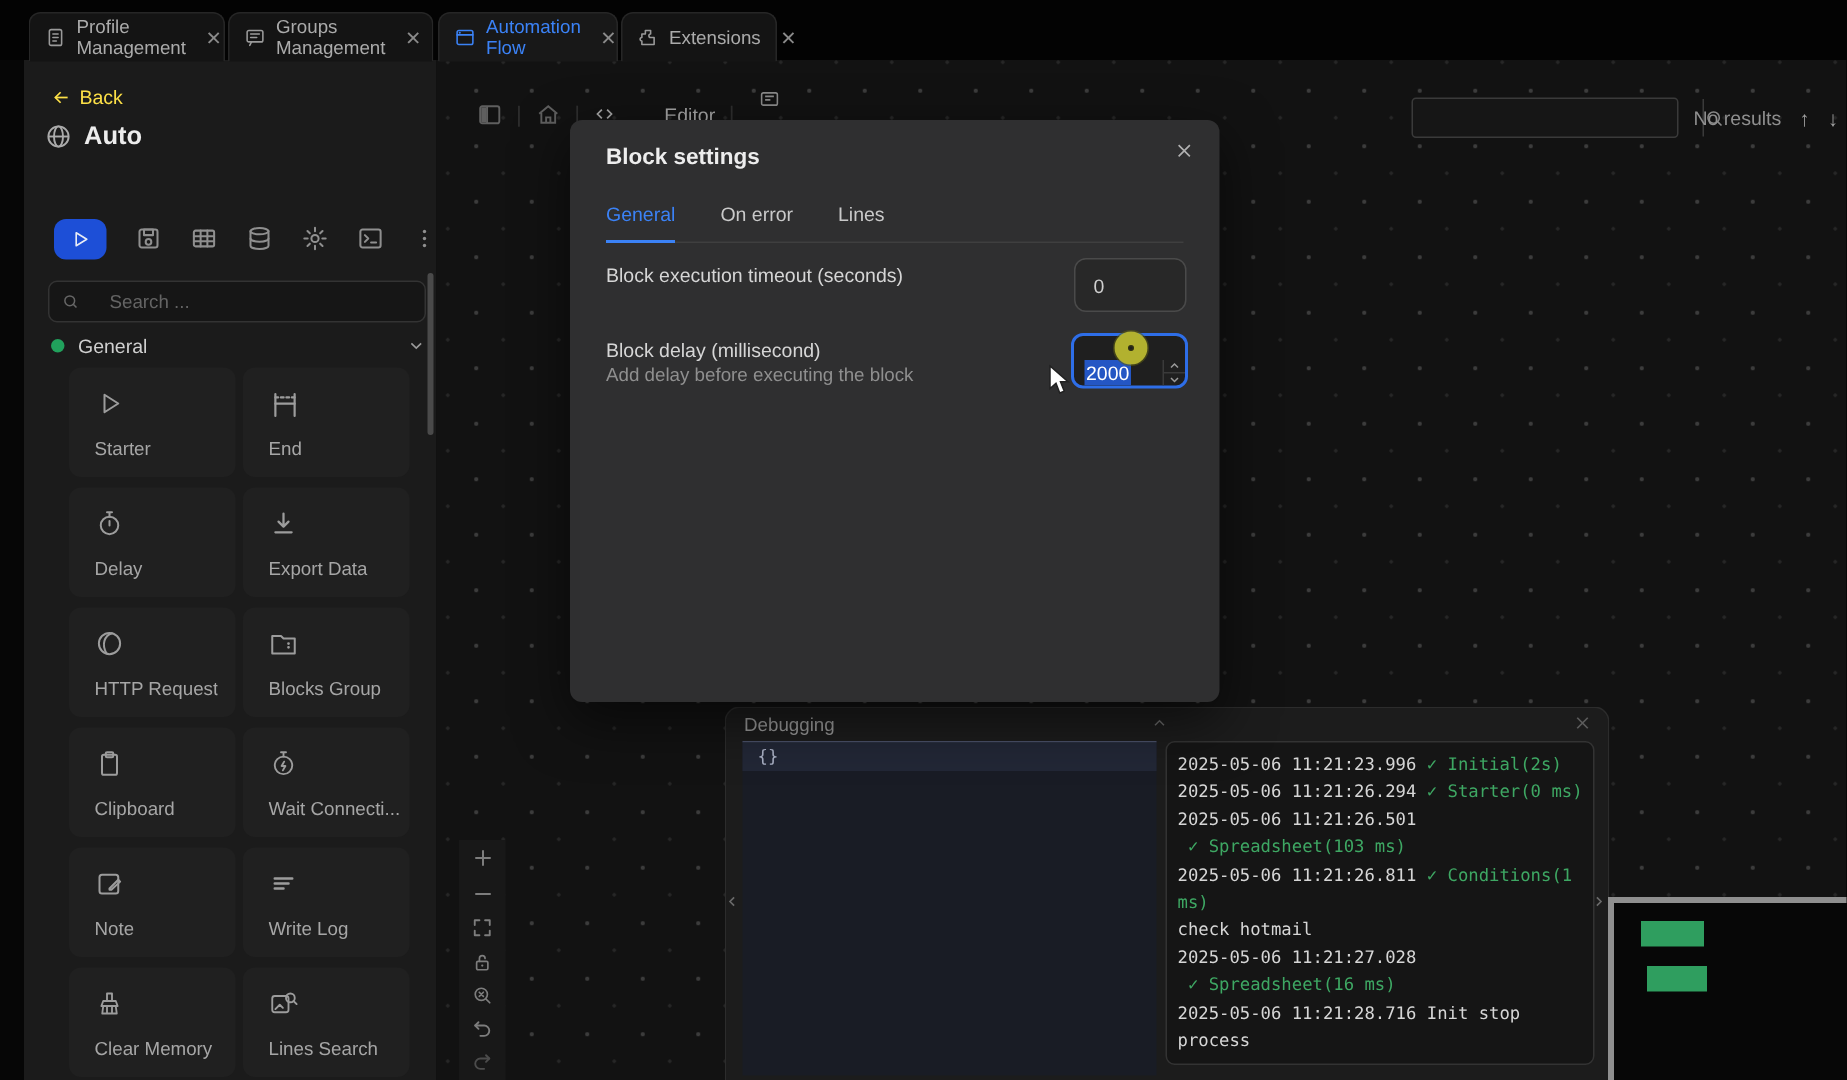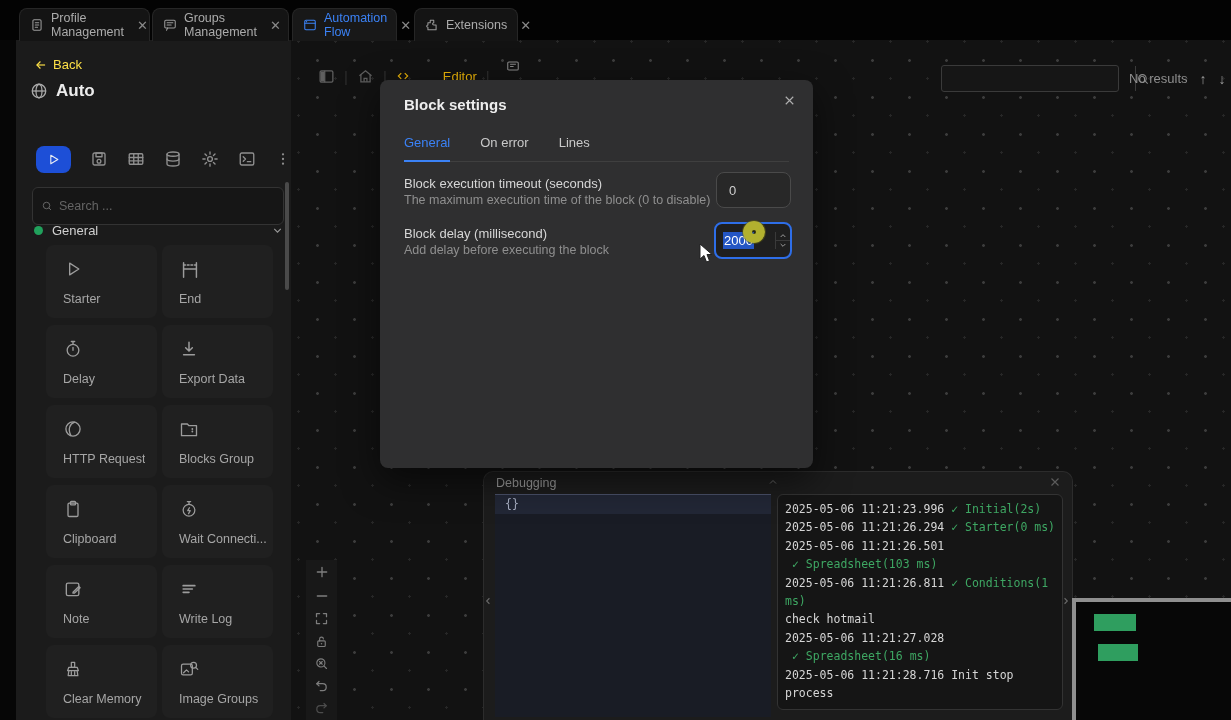--- a/index.html
+++ b/index.html
@@ -21,42 +21,42 @@
   #sidebar { position:absolute; left:16px; top:40px; width:275px; height:680px; background:#1b1b1b; z-index:1; }
   #back-row { position:absolute; left:18px; top:17px; display:flex; align-items:center; gap:5px; color:#fde047; font-size:13px; }
   #title-row { position:absolute; left:14px; top:41px; display:flex; align-items:center; gap:8px; }
   #title-row .ttl { font-size:17px; font-weight:bold; color:#ececec; }
   #profile-select { position:absolute; left:16px; top:70px; width:258px; height:28px; background:#151515; border:1px solid #3a3a3a;
         border-radius:8px; display:flex; align-items:center; padding:0 9px; font-size:13px; color:#b5b5b5; gap:6px; }
   #profile-select .grow { flex:1; }
   #side-toolbar { position:absolute; left:20px; top:105px; height:28px; display:flex; align-items:center; gap:19px; }
   #play-btn { width:35px; height:27px; background:#1d4fd7; border-radius:8px; display:flex; align-items:center; justify-content:center; color:#e8ecf5; }
   .tool-ic { color:#8f8f8f; }
-  #side-search { position:absolute; left:16px; top:147px; width:252px; height:38px; background:#161616; border:1px solid #333;
-        border-radius:6px; display:flex; align-items:center; padding:0 8px; gap:6px; }
+  #side-search { position:absolute; left:16px; top:147px; width:252px; height:28px; background:#161616; border:1px solid #333;
+        border-radius:6px; display:flex; align-items:center; padding:0 8px; gap:20px; }
   #side-search input { background:transparent; border:none; outline:none; color:#bbb; font-size:12.5px; width:100%; font-family:inherit; }
   #side-search input::placeholder { color:#646464; }
   #side-scrollbar { position:absolute; left:269px; top:142px; width:4px; height:108px; background:#4a4a4a; border-radius:2px; }
   #section-head { position:absolute; left:18px; top:183px; width:250px; display:flex; align-items:center; gap:9px; }
   #section-head .dot { width:9px; height:9px; border-radius:50%; background:#21a15c; }
   #section-head .lbl { font-size:13px; color:#d0d0d0; flex:1; }
   .block-card { position:absolute; width:111px; height:73px; background:#202020; border-radius:8px; padding:14px 0 0 17px; }
   .block-card .bic { color:#9c9c9c; }
   .block-card .blbl { position:absolute; left:17px; top:47px; font-size:12.5px; color:#a6a6a6; white-space:nowrap; overflow:hidden;
         text-overflow:ellipsis; max-width:88px; }
 
   
   #canvas { position:absolute; left:291px; top:40px; width:940px; height:680px; background-color:#121212; z-index:0;
     background-image: radial-gradient(#3c3c3c 1.3px, transparent 1.5px), radial-gradient(#272727 1px, transparent 1.2px);
     background-size: 37px 37px, 37px 37px; background-position: 8px 2px, 26px 20px; }
   #breadcrumb { position:absolute; left:318px; top:63px; height:26px; display:flex; align-items:center; gap:9px; z-index:2; }
   #breadcrumb .sep { color:#2e2e2e; font-size:15px; }
   #breadcrumb .bc-ic { color:#5f5f5f; }
   .bc-item { display:flex; align-items:center; gap:5px; font-size:13px; }
-  .bc-editor { color:#eab308;gap:33px; }
+  .bc-editor { color:#a3a3a3;gap:33px; }
   .bc-input { color:#8a8a8a;flex-direction:column; }
 
   #findbar { position:absolute; left:941px; top:65px; display:flex; align-items:center; z-index:2; }
   #find-box { width:178px; height:27px; border:1px solid #3a3a3a; background:#161616; border-radius:3px; display:flex; align-items:stretch; }
   #find-box input { flex:1; background:transparent; border:none; outline:none; color:#ccc; padding:0 8px; font-family:inherit; }
   #find-box .find-ic { width:27px; display:flex; align-items:center; justify-content:center; border-left:1px solid #3a3a3a; color:#8a8a8a; }
   #find-status { margin-left:10px; font-size:13px; color:#8f8f8f; }
   .find-arrow { margin-left:12px; color:#9f9f9f; font-size:14px; }
 
   #zoomstrip { position:absolute; left:306px; top:560px; width:31px; height:160px; background:#181818; z-index:2;
@@ -92,21 +92,21 @@
   #modal-title { position:absolute; left:24px; top:16px; font-size:15px; font-weight:600; color:#ededed; }
   #modal-close { position:absolute; right:16px; top:13px; color:#b0b0b0; }
   #modal-tabs { position:absolute; left:24px; top:49px; width:385px; height:33px; border-bottom:1px solid #3f3f3f; display:flex; gap:30px; }
   .mtab { font-size:13px; color:#c9c9c9; padding-top:6px; height:33px; }
   .mtab.active { color:#3b82f6; border-bottom:2px solid #3b82f6; }
   .field-label { position:absolute; left:24px; font-size:13px; color:#d6d6d6; }
   .field-help { position:absolute; left:24px; font-size:12.5px; color:#8f8f8f; }
   #input-timeout { position:absolute; left:336px; top:92px; width:75px; height:36px; background:#282828; border:1px solid #4a4a4a;
         border-radius:8px; color:#cfcfcf; font-size:13px; padding-left:12px; display:flex; align-items:center; }
   #input-delay { position:absolute; left:334px; top:142px; width:78px; height:37px; background:#1f1f1f; border:2px solid #2e6ee8;
-        border-radius:8px; display:flex; align-items:center; overflow:hidden; }
+        border-radius:8px; display:flex; align-items:flex-end; overflow:hidden; }
   #input-delay .val { flex:1; display:flex; align-items:center; padding-left:7px; font-size:13px; }
   #input-delay .val span { background:#2456c4; color:#fff; padding:1px 1px; }
   #spinner { width:15px; border-left:1px solid #3a3a3a; display:flex; flex-direction:column; }
   #spinner .sp { flex:1; display:flex; align-items:center; justify-content:center; color:#9a9a9a; }
   #spinner .sp:first-child { border-bottom:1px solid #3a3a3a; }
 
   
   #click-ring { position:absolute; left:743px; top:221px; width:22px; height:22px; border:9px solid #b2b12f; border-radius:50%;
         box-shadow:0 0 0 1px rgba(90,90,20,.6), inset 0 0 0 1px rgba(60,60,10,.6); z-index:20; }
   #cursor { position:absolute; left:699px; top:243px; z-index:21; }
@@ -129,21 +129,21 @@
     <div class="tab" style="left: 152px; width: 137px;">
       <span class="ticon">
         <svg width="14" height="14" viewBox="0 0 24 24" fill="none" stroke="currentColor" stroke-width="1.8" stroke-linecap="round" stroke-linejoin="round">
           <rect x="3" y="4" width="18" height="13" rx="2"></rect>
           <path d="M8 17l-2 4M7 8h10M7 12h7"></path>
         </svg>
       </span>
       <span>Groups Management</span>
       <span class="tclose">✕</span>
     </div>
-    <div class="tab active" style="left: 292px; width: 105px;">
+    <div class="tab active" style="left: 292px; width: 120px;">
       <span class="ticon">
         <svg width="14" height="14" viewBox="0 0 24 24" fill="none" stroke="currentColor" stroke-width="1.8" stroke-linecap="round" stroke-linejoin="round">
           <rect x="3" y="4" width="18" height="16" rx="2"></rect>
           <path d="M3 9h18"></path>
           <path d="M6 6.5h.01" stroke-width="2.4"></path>
         </svg>
       </span>
       <span>Automation Flow</span>
       <span class="tclose">✕</span>
     </div>
@@ -290,21 +290,21 @@
       <div class="block-card" style="left: 30px; top: 605px;"><span class="bic"><svg width="20" height="20" viewBox="0 0 24 24" fill="none" stroke="currentColor" stroke-width="1.5" stroke-linecap="round" stroke-linejoin="round">
             <path d="M10 4h4v6h-4z"></path>
             <path d="M7 10h10l1.5 4h-13z"></path>
             <path d="M7 14l-.8 6h11.6L17 14M10 15v4M14 15v4"></path>
           </svg></span><div class="blbl">Clear Memory</div></div>
       <div class="block-card" style="left: 146px; top: 605px;"><span class="bic"><svg width="20" height="20" viewBox="0 0 24 24" fill="none" stroke="currentColor" stroke-width="1.5" stroke-linecap="round" stroke-linejoin="round">
             <rect x="3" y="6" width="13" height="13" rx="2"></rect>
             <path d="M5.5 16.5l3.5-3.5 2.5 2.5"></path>
             <circle cx="17.5" cy="7.5" r="3.5"></circle>
             <path d="M20 10l2.5 2.5"></path>
-          </svg></span><div class="blbl">Image Groups</div></div>
+          </svg></span><div class="blbl">Lines Search</div></div>
     </div>
 </div>
 
 <div id="breadcrumb">
   <span class="bc-ic">
       <svg width="17" height="17" viewBox="0 0 24 24" fill="none" stroke="currentColor" stroke-width="1.8">
         <rect x="3" y="4" width="18" height="16" rx="2"></rect>
         <path d="M9.5 4v16"></path>
         <rect x="4" y="5" width="5" height="14" fill="currentColor" stroke="none"></rect>
       </svg>
@@ -437,21 +437,20 @@
         <path d="M6 6l12 12M18 6L6 18"></path>
       </svg>
     </div>
   <div id="modal-tabs">
       <div class="mtab active">General</div>
       <div class="mtab">On error</div>
       <div class="mtab">Lines</div>
     </div>
 
   <div class="field-label" style="top:96px">Block execution timeout (seconds)</div>
-  <div class="field-help" style="top:113px">The maximum execution time of the block (0 to disable)</div>
   <div id="input-timeout">
       <span>0</span>
     </div>
 
   <div class="field-label" style="top:146px">Block delay (millisecond)</div>
   <div class="field-help" style="top:163px">Add delay before executing the block</div>
   <div id="input-delay">
     <div class="val">
         <span>2000</span>
       </div>

